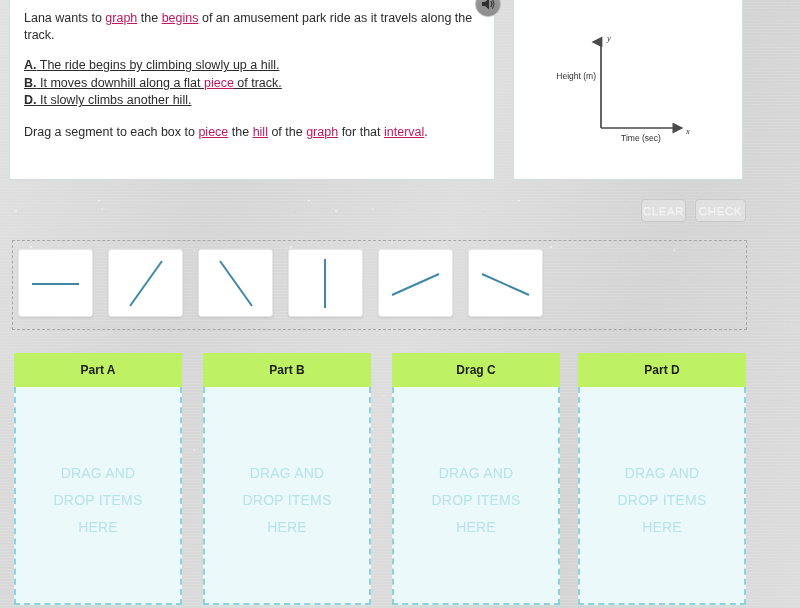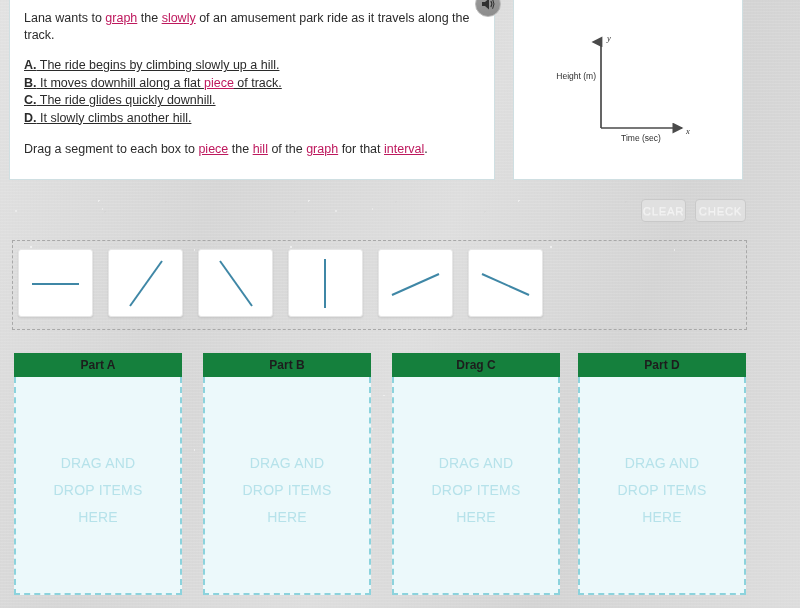--- a/index.html
+++ b/index.html
@@ -187,22 +187,22 @@
     top: 0;
     width: 168px;
     height: 242px;
   }
   .drop-zone.dz0 { left: 14px; }
   .drop-zone.dz1 { left: 203px; }
   .drop-zone.dz2 { left: 392px; }
   .drop-zone.dz3 { left: 578px; }
 
   .dz-header {
-    height: 24px;
-    background: #15803d;
+    height: 34px;
+    background: #bef264;
     color: #1d1d1d;
     font-size: 12px;
     font-weight: bold;
     display: flex;
     align-items: center;
     justify-content: center;
   }
   .dz-body {
     height: 218px;
     background: #ecf9fb;
@@ -227,27 +227,26 @@
 
 <div id="page-bg"></div>
 
 <div class="layer">
 
   <div id="top-row">
 
     <div id="question-panel">
       <div id="question-text">
 
-        <p class="para-intro"><span>Lana wants to </span><span class="gloss">graph</span><span> the </span><span class="gloss">slowly</span><span> of an amusement park ride as it travels along the track.</span></p>
+        <p class="para-intro"><span>Lana wants to </span><span class="gloss">graph</span><span> the </span><span class="gloss">begins</span><span> of an amusement park ride as it travels along the track.</span></p>
 
         <p class="choice-line"><span class="choice-letter">A.</span><span> The ride begins by climbing slowly up a hill.</span></p>
 
         <p class="choice-line"><span class="choice-letter">B.</span><span> It moves downhill along a flat </span><span class="gloss">piece</span><span> of track.</span></p>
 
-        <p class="choice-line"><span class="choice-letter">C.</span><span> The ride glides quickly downhill.</span></p>
 
         <p class="choice-line"><span class="choice-letter">D.</span><span> It slowly climbs another hill.</span></p>
 
         <p class="para-instr"><span>Drag a segment to each box to </span><span class="gloss">piece</span><span> the </span><span class="gloss">hill</span><span> of the </span><span class="gloss">graph</span><span> for that </span><span class="gloss">interval</span><span>.</span></p>
       </div>
     </div>
 
     <div id="audio-button">
       <svg width="16" height="14" viewBox="0 0 16 14">
         <path d="M2 5 H5 L9 1.5 V12.5 L5 9 H2 Z" fill="#2f2f2f"></path>

